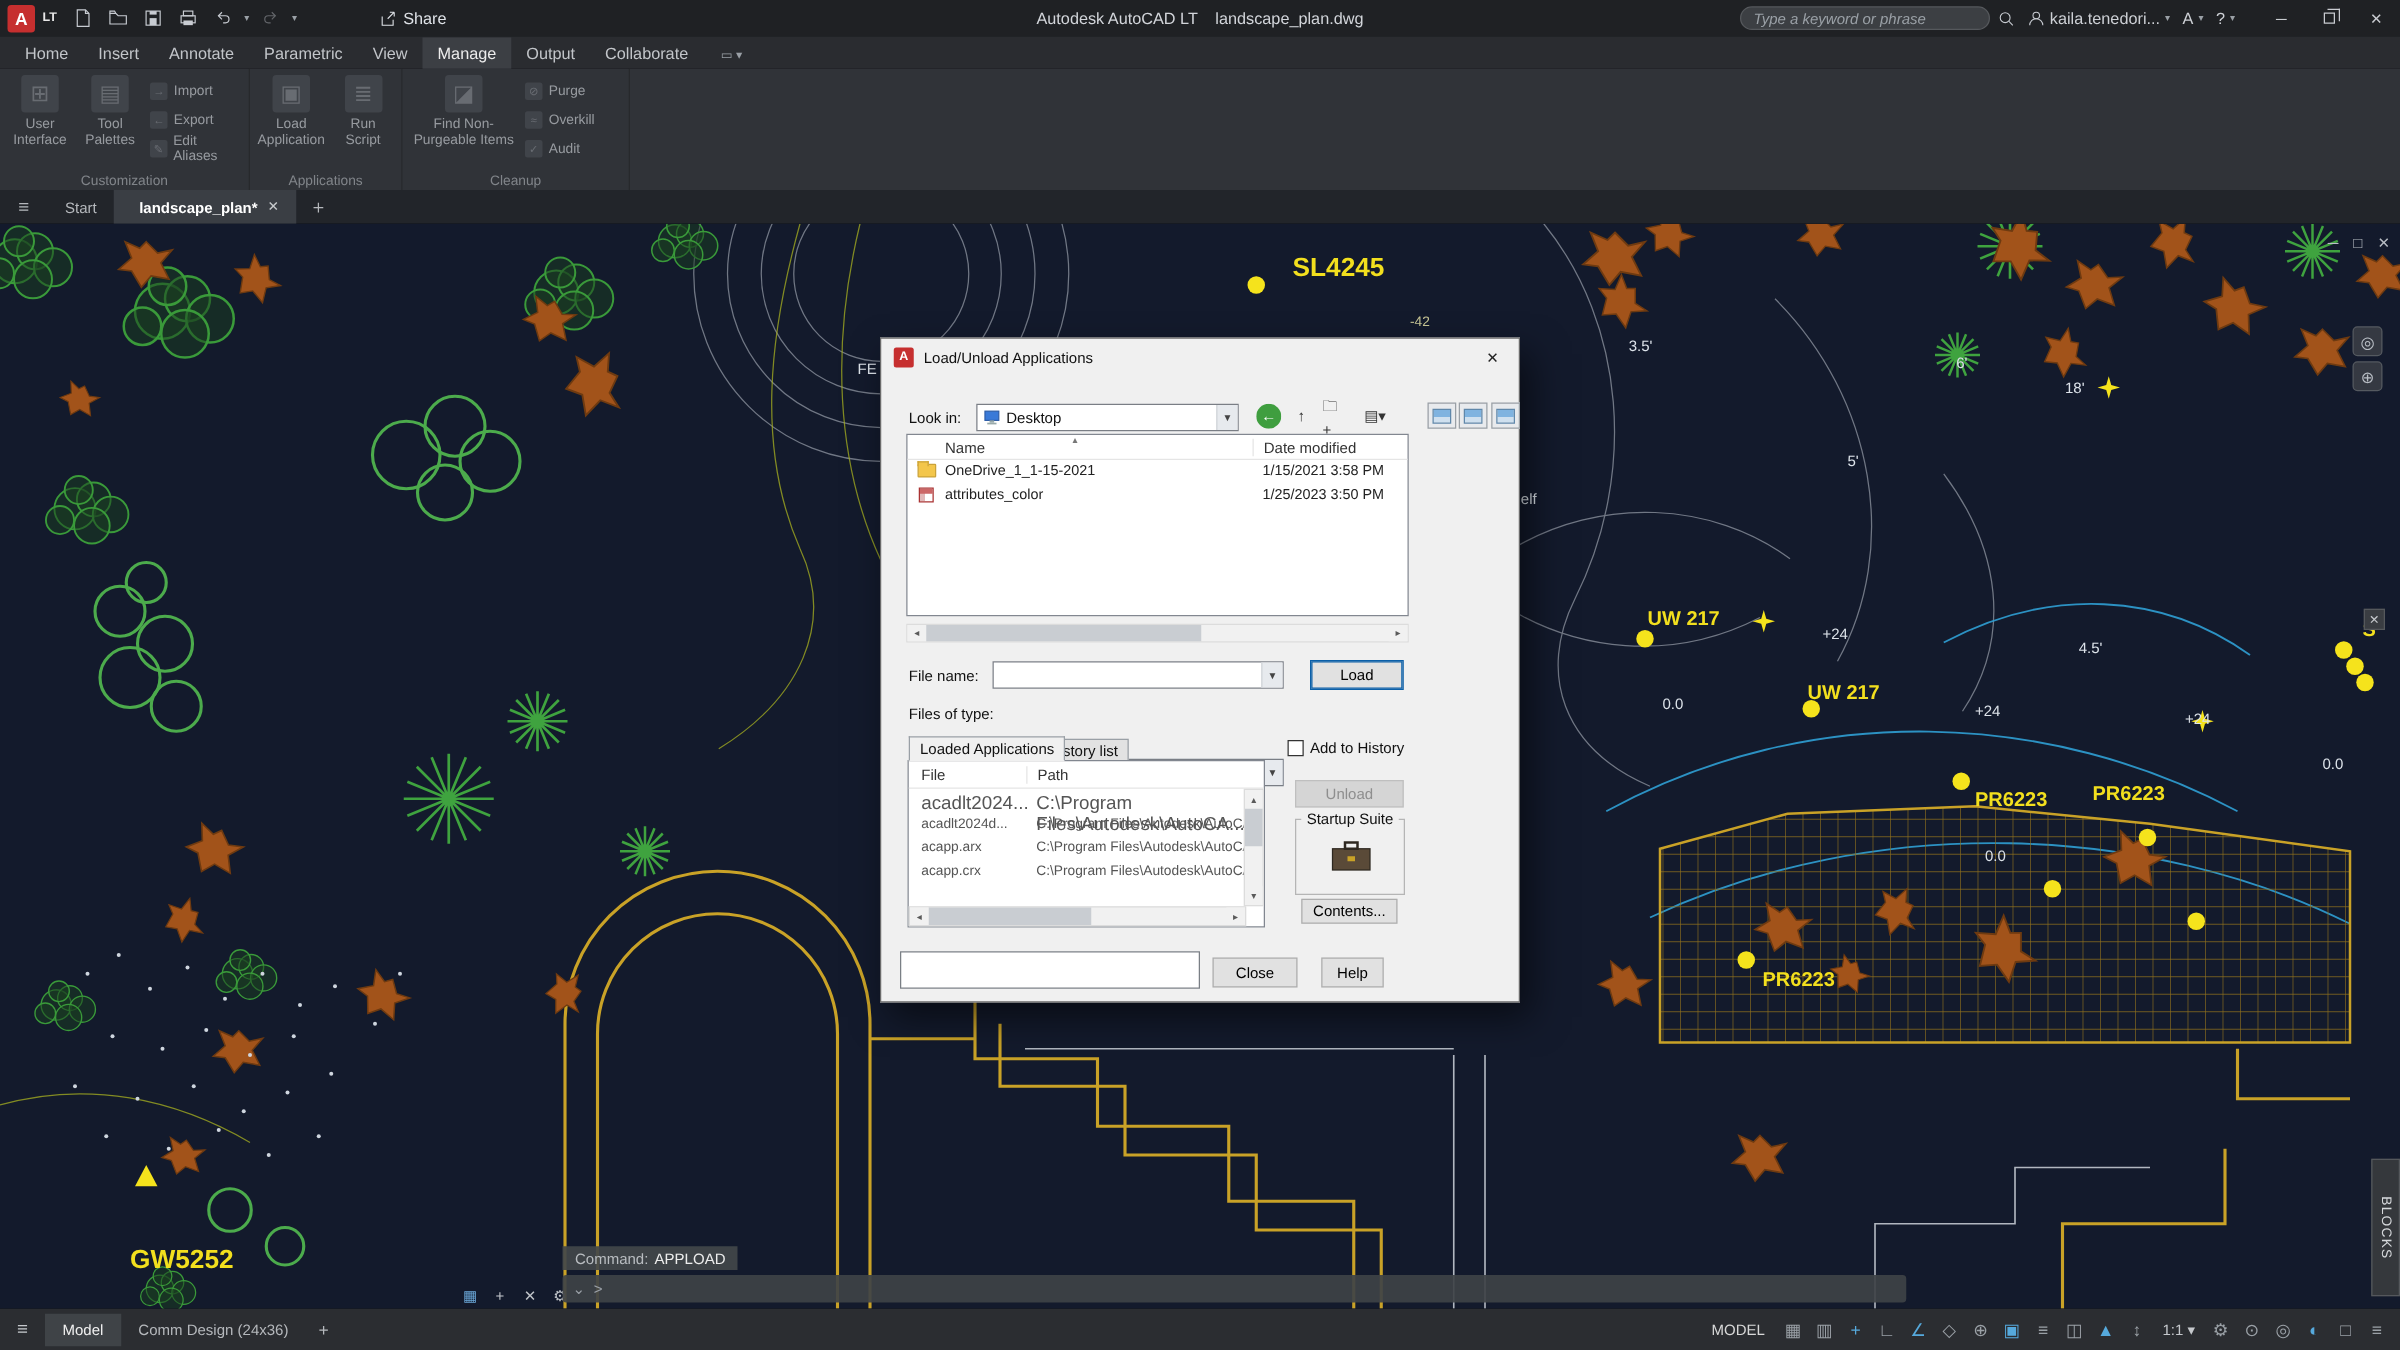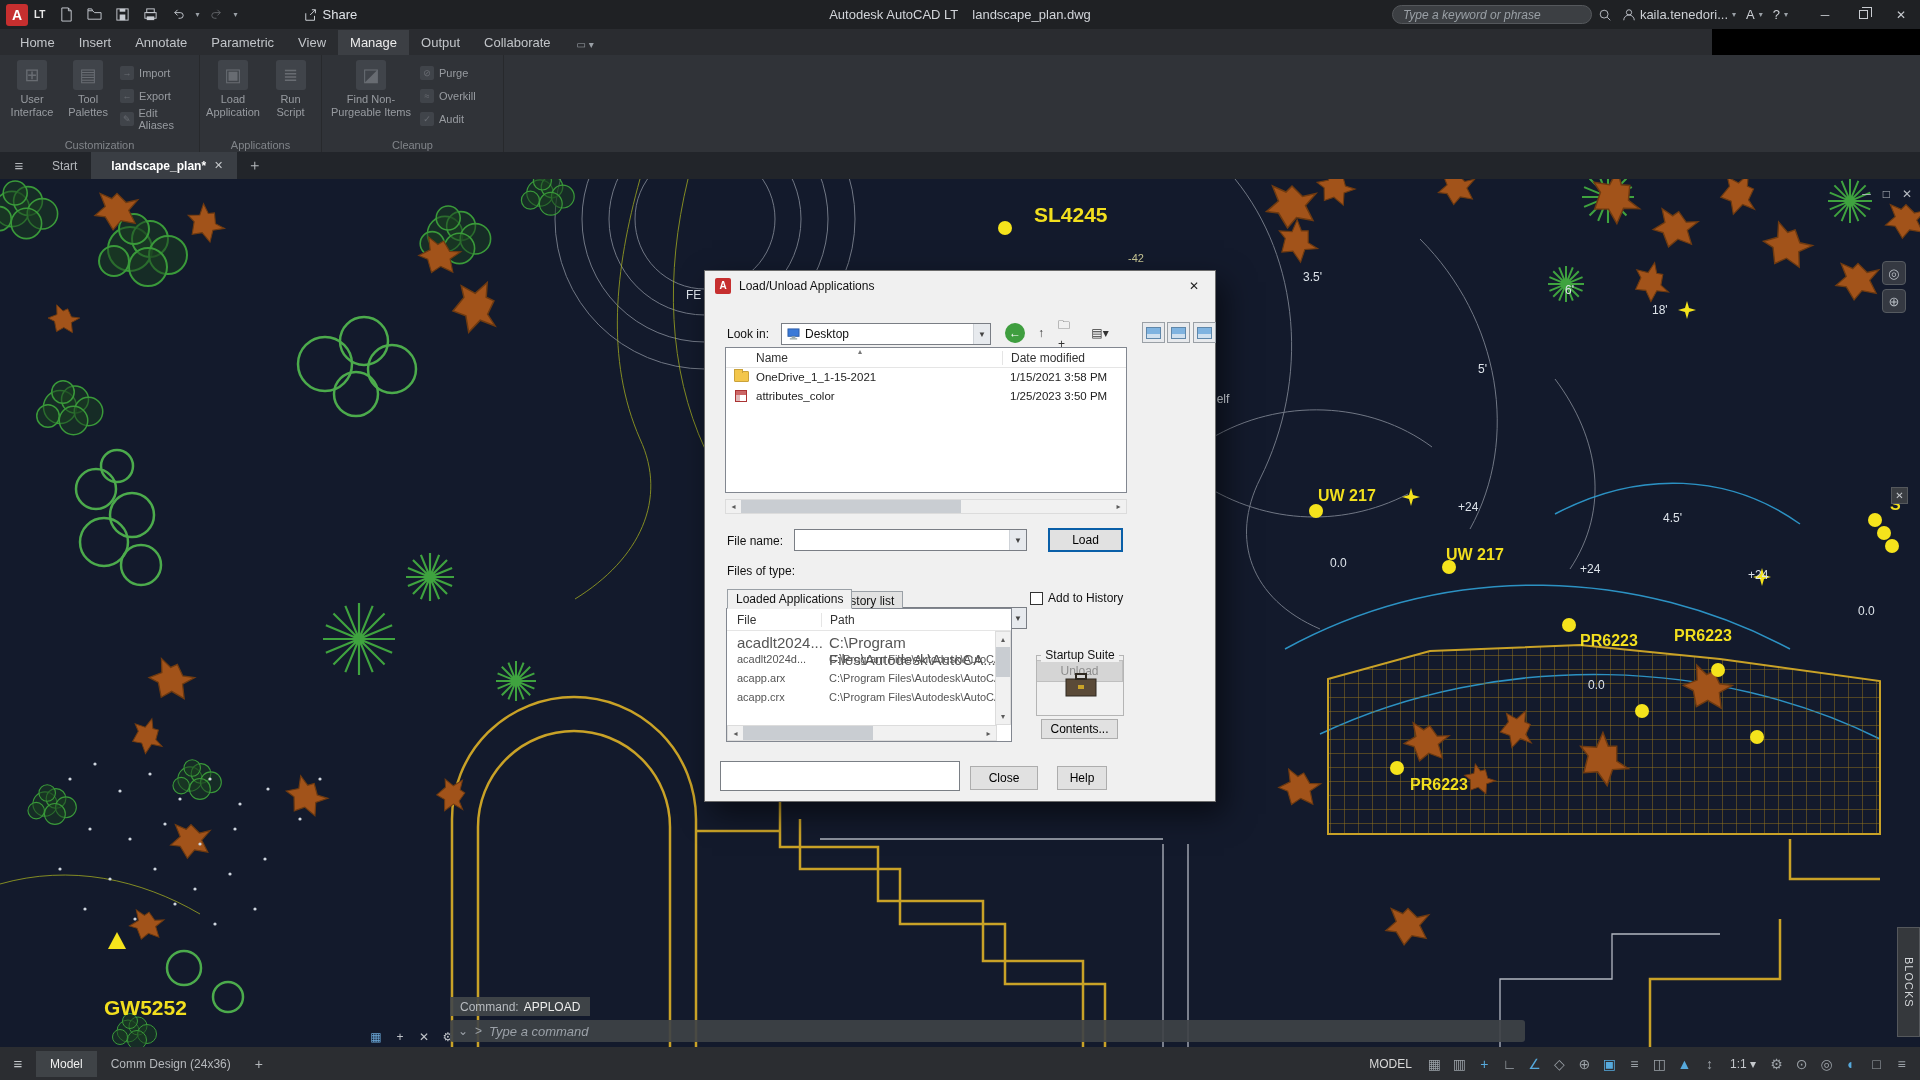--- a/index.html
+++ b/index.html
@@ -27,21 +27,21 @@
   .search-box::placeholder { color:#9aa0a6; font-style:italic; }
   .tb-item { display:flex; align-items:center; gap:4px; color:#cdd0d5; }
   .win-btns { display:flex; height:29px; margin-left:8px; }
   .win-btn { width:38px; height:29px; display:flex; align-items:center; justify-content:center;
     color:#c9ccd1; font-size:12px; }
   .wg-restore { position:relative; width:9px; height:9px; border:1px solid #c9ccd1; }
   .wg-restore::before { content:""; position:absolute; left:2px; top:-4px; width:9px; height:9px;
     border:1px solid #c9ccd1; border-bottom:none; border-left:none; }
 
   
-  #ribbon-tabs { position:absolute; left:0; top:29px; width:1712px; height:26px;
+  #ribbon-tabs { position:absolute; left:0; top:29px; width:1920px; height:26px;
     background:#2a2c30; display:flex; align-items:flex-end; padding-left:8px; }
   .rtab { padding:5px 12px; font-size:13px; color:#c2c5c9; }
   .rtab.active { background:#3c3f44; color:#ececec; }
   .ribbon-opt { margin-left:6px; padding:5px 8px; color:#9aa0a6; font-size:10px; }
   #ribbon-panels { position:absolute; left:0; top:55px; width:1920px; height:97px; background:#303338; display:flex; }
   .panel { position:relative; height:97px; border-right:1px solid #26282b; opacity:.85; }
   .panel-body { display:flex; padding:5px 6px 0 8px; gap:8px; height:79px; }
   .panel-label { position:absolute; bottom:1px; left:0; right:0; text-align:center;
     font-size:11px; color:#8f9398; }
   .bigbtn { width:50px; display:flex; flex-direction:column; align-items:center; gap:3px; }
@@ -138,21 +138,21 @@
   .folder::before { content:""; position:absolute; left:-1px; top:-3px; width:7px; height:3px;
     background:#f3c64b; border:1px solid #caa23a; border-bottom:none; }
   .attr-ic { position:absolute; left:9px; top:4px; width:12px; height:12px; background:#fff;
     border:1px solid #a33; box-shadow:inset 0 4px 0 #c66, inset 4px 0 0 rgba(170,51,51,.35); }
   .hscroll, .vscroll { position:absolute; background:#f1f1f1; border:1px solid #dcdcdc; display:flex; }
   .sbb { background:#f1f1f1; color:#5a5a5a; font-size:8px; display:flex; align-items:center; justify-content:center; }
   .thumb { background:#c9cdd2; }
   .btn { position:absolute; background:#e1e1e1; border:1px solid #adadad; display:flex; align-items:center;
     justify-content:center; font-size:12px; color:#000; }
   .btn.default { box-shadow:inset 0 0 0 1px #0a5fa8; border-color:#0a5fa8; }
-  .btn.disabled { background:#d5d5d5; color:#8e8e8e; border-color:#bfbfbf;margin-top:36px; }
+  .btn.disabled { background:#d5d5d5; color:#8e8e8e; border-color:#bfbfbf; }
   .dtab { position:absolute; height:20px; padding:2px 8px; font-size:12px; border:1px solid #9aa0a6; }
   .dtab.active { background:#f0f0f0; border-bottom:1px solid #f0f0f0; z-index:2; }
   .dtab.inactive { background:#e2e2e2; height:18px; top:320px; }
   .chk { position:absolute; display:flex; align-items:center; gap:5px; }
   .chk .box { width:13px; height:13px; background:#fff; border:1px solid #333; }
   .group { position:absolute; border:1px solid #b5b5b5; }
   .group .legend { position:absolute; top:-8px; left:0; right:0; text-align:center; }
   .group .legend span { background:#f0f0f0; padding:0 4px; }
   .msgbox { position:absolute; background:#fff; border:1px solid #7a7f85; }
   .sort-caret { position:absolute; font-size:8px; color:#777; }
@@ -562,21 +562,20 @@
   </div>
   <div id="mini-toolbar">
     <span class="mt-ic" style="color:#6aa7d8">▦</span>
     <span class="mt-ic">+</span>
     <span class="mt-ic">✕</span>
     <span class="mt-ic">⚙</span>
   </div>
   <div id="cmd-line">
     <span class="cl-prompt">⌄</span>
     <span class="cl-prompt">&gt;</span>
-    <input class="cl-input" placeholder="Type a command" style="">
   </div>
 
   <div id="dlg">
     <div class="dlg-title">
       <span class="dlg-ico">A</span>
       <span>Load/Unload Applications</span>
     </div>
     <span class="dlg-close">✕</span>
 
     <span class="dl-label" style="left:22px;top:56px">Look in:</span>

